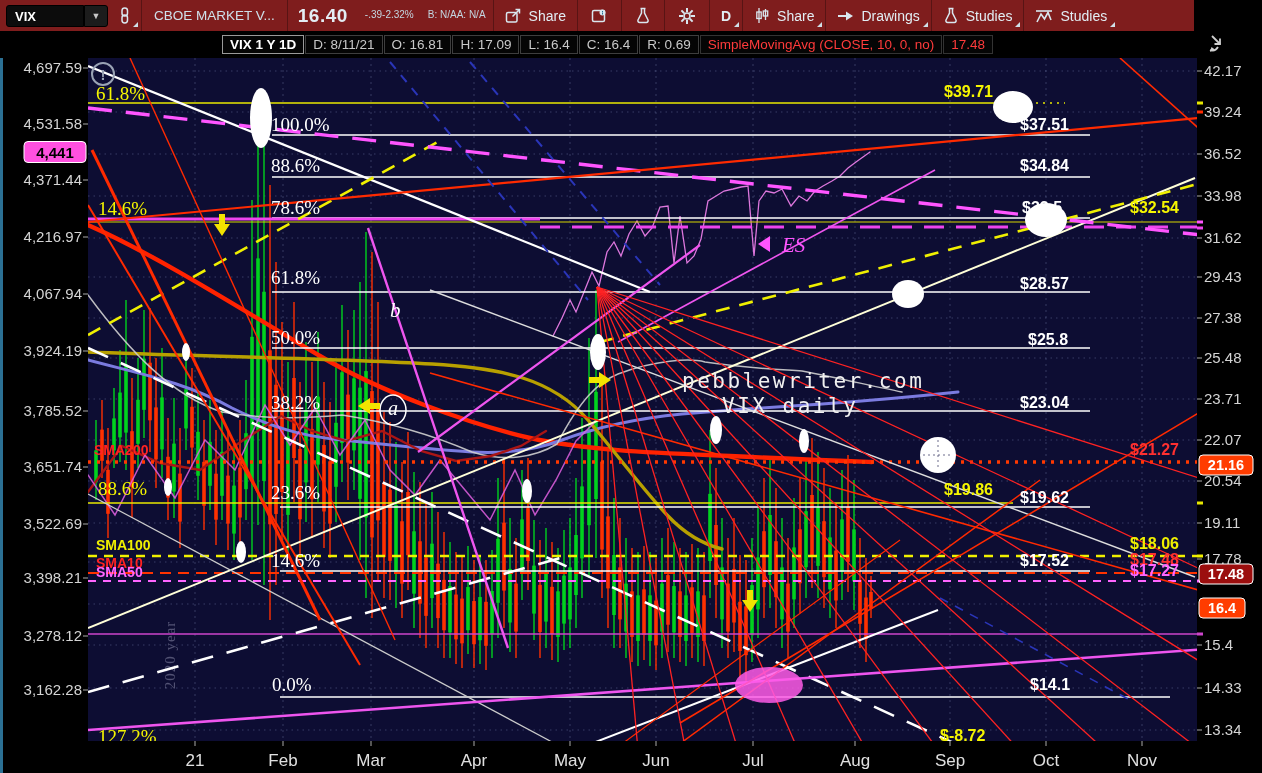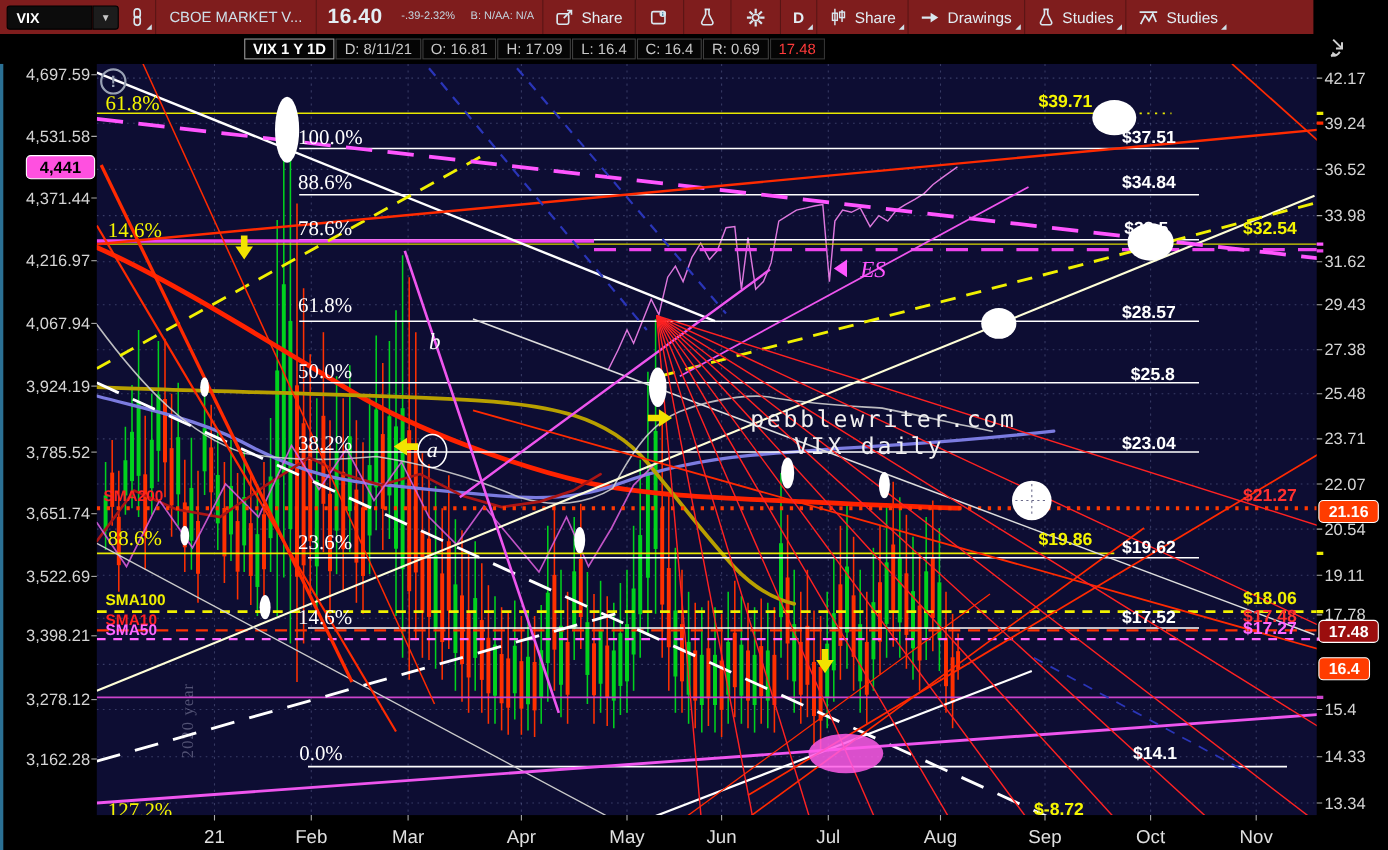--- a/index.html
+++ b/index.html
@@ -145,20 +145,21 @@
 
 <div class="chart-header">
   <div class="hspacer"></div>
   <div class="hcell title">VIX 1 Y 1D</div>
   <div class="hcell">D: 8/11/21</div>
   <div class="hcell">O: 16.81</div>
   <div class="hcell">H: 17.09</div>
   <div class="hcell">L: 16.4</div>
   <div class="hcell">C: 16.4</div>
   <div class="hcell">R: 0.69</div>
+  <div class="hcell sma10">SimpleMovingAvg (CLOSE, 10, 0, no)</div>
   <div class="hcell sma10val">17.48</div>
   <div class="reset-box">
     <svg width="22" height="22" viewBox="0 0 22 22">
       <g stroke="#cfcfcf" stroke-width="1.8" fill="none">
         <polyline points="6,3 14,11"></polyline>
           <polyline points="14,5.5 14,11 8.5,11"></polyline>
         <path d="M4,17 q5,2 8,-3"></path>
       </g>
       <polygon points="4,19 9,16.5 5.5,14" fill="#cfcfcf"></polygon>
     </svg>

